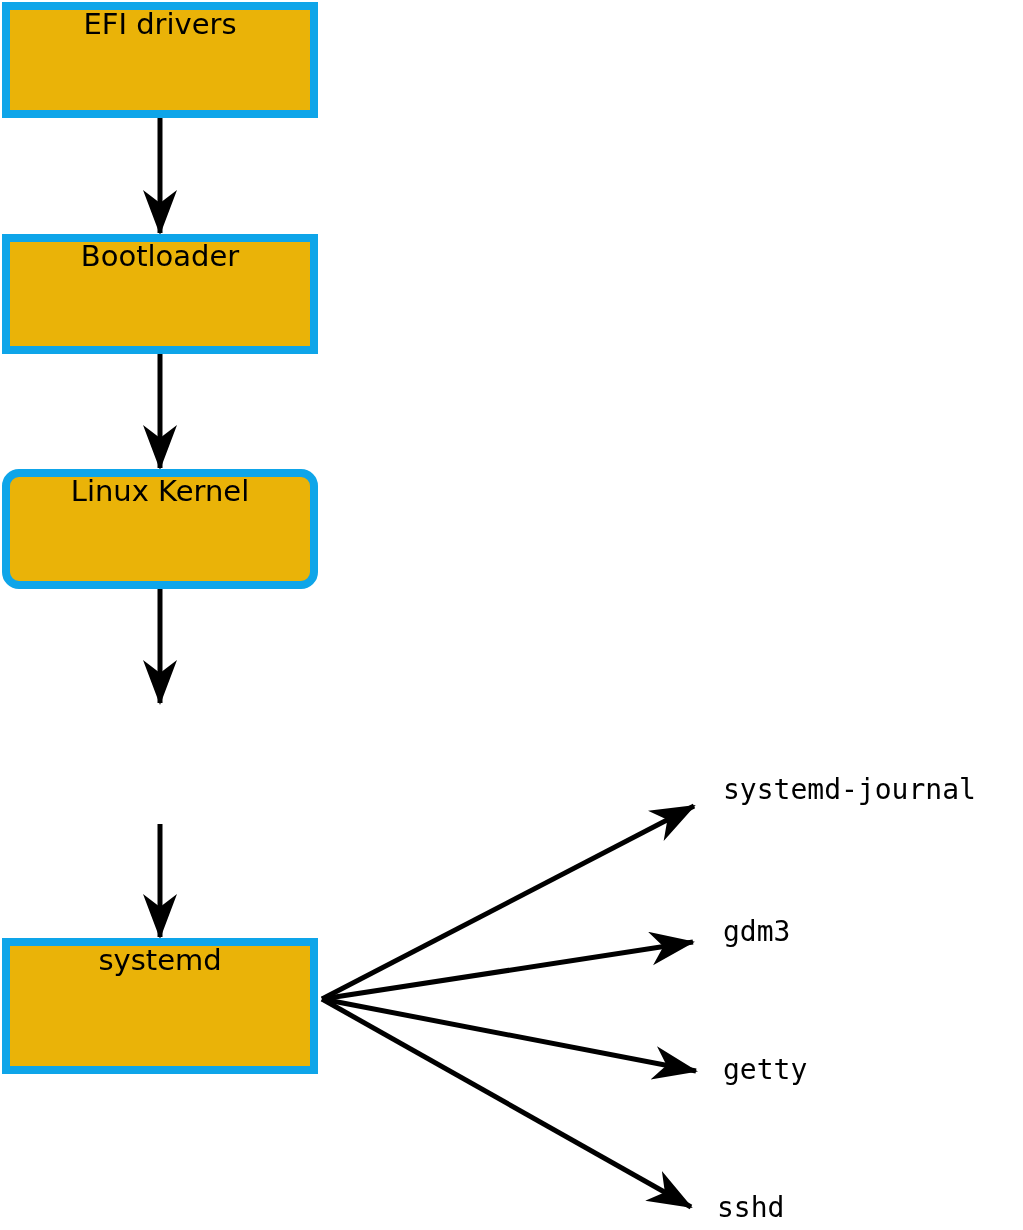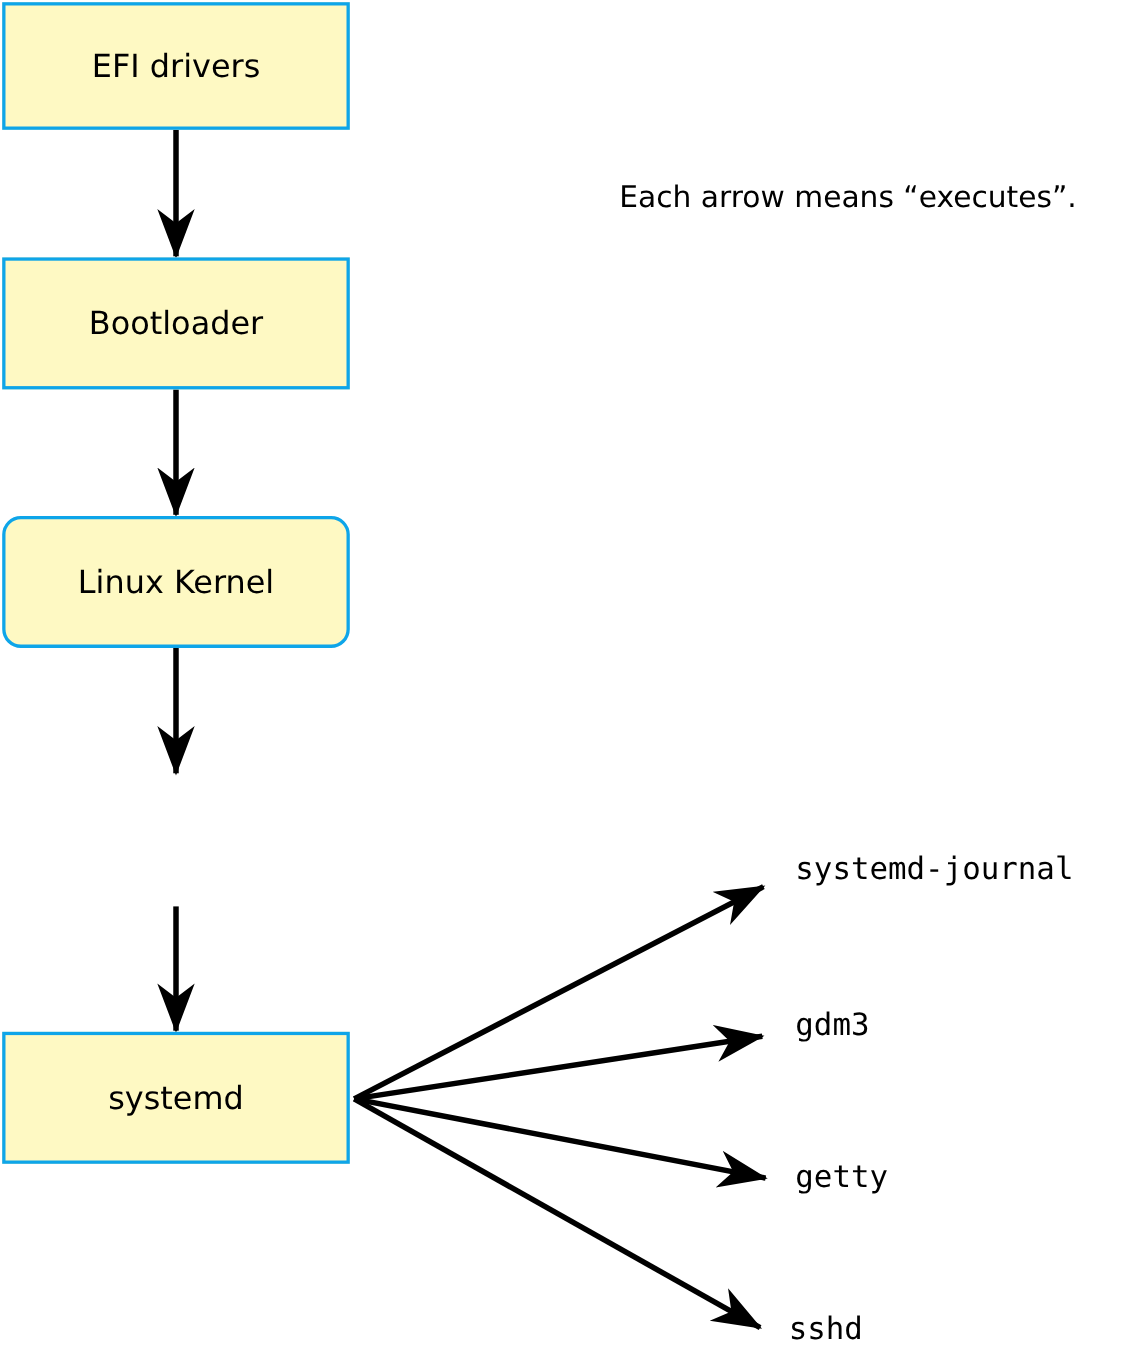--- a/index.html
+++ b/index.html
@@ -12,24 +12,24 @@
     position: relative;
     width: 1023px;
     height: 1230px;
     background: #ffffff;
     overflow: hidden;
     font-family: "DejaVu Sans", sans-serif;
   }
   .stage-box {
     position: absolute;
     box-sizing: border-box;
-    background: #fef9c3;
-    border: 3px solid #0ea5e9;
+    background: #eab308;
+    border: 8px solid #0ea5e9;
     display: flex;
-    align-items: center;
+    align-items: flex-start;
     justify-content: center;
   }
   .stage-label {
     font-family: "DejaVu Sans", sans-serif;
     font-size: 29px;
     color: #000000;
     line-height: 1;
     letter-spacing: 0px;
     white-space: nowrap;
   }
@@ -103,25 +103,24 @@
 
   <div class="stage-box" style="left:2px; top:234px; width:316px; height:120px;">
     <span class="stage-label">Bootloader</span>
   </div>
 
   <div class="stage-box" style="left:2px; top:469px; width:316px; height:120px;border-radius:17px;">
     <span class="stage-label">Linux Kernel</span>
   </div>
 
 
-  <div class="stage-box" style="left:2px; top:938px; width:316px; height:120px;">
+  <div class="stage-box" style="left:2px; top:938px; width:316px; height:136px;">
     <span class="stage-label">systemd</span>
   </div>
 
-  <div class="caption" style="left:563px; top:166px;">Each arrow means “executes”.</div>
 
   <div class="leaf-label" style="left:723px; top:776px;">systemd-journal</div>
 
   <div class="leaf-label" style="left:723px; top:918px;text-align:right;">gdm3</div>
 
   <div class="leaf-label" style="left:723px; top:1056px;">getty</div>
 
   <div class="leaf-label" style="left:717px; top:1194px;">sshd</div>
 
 </div>

